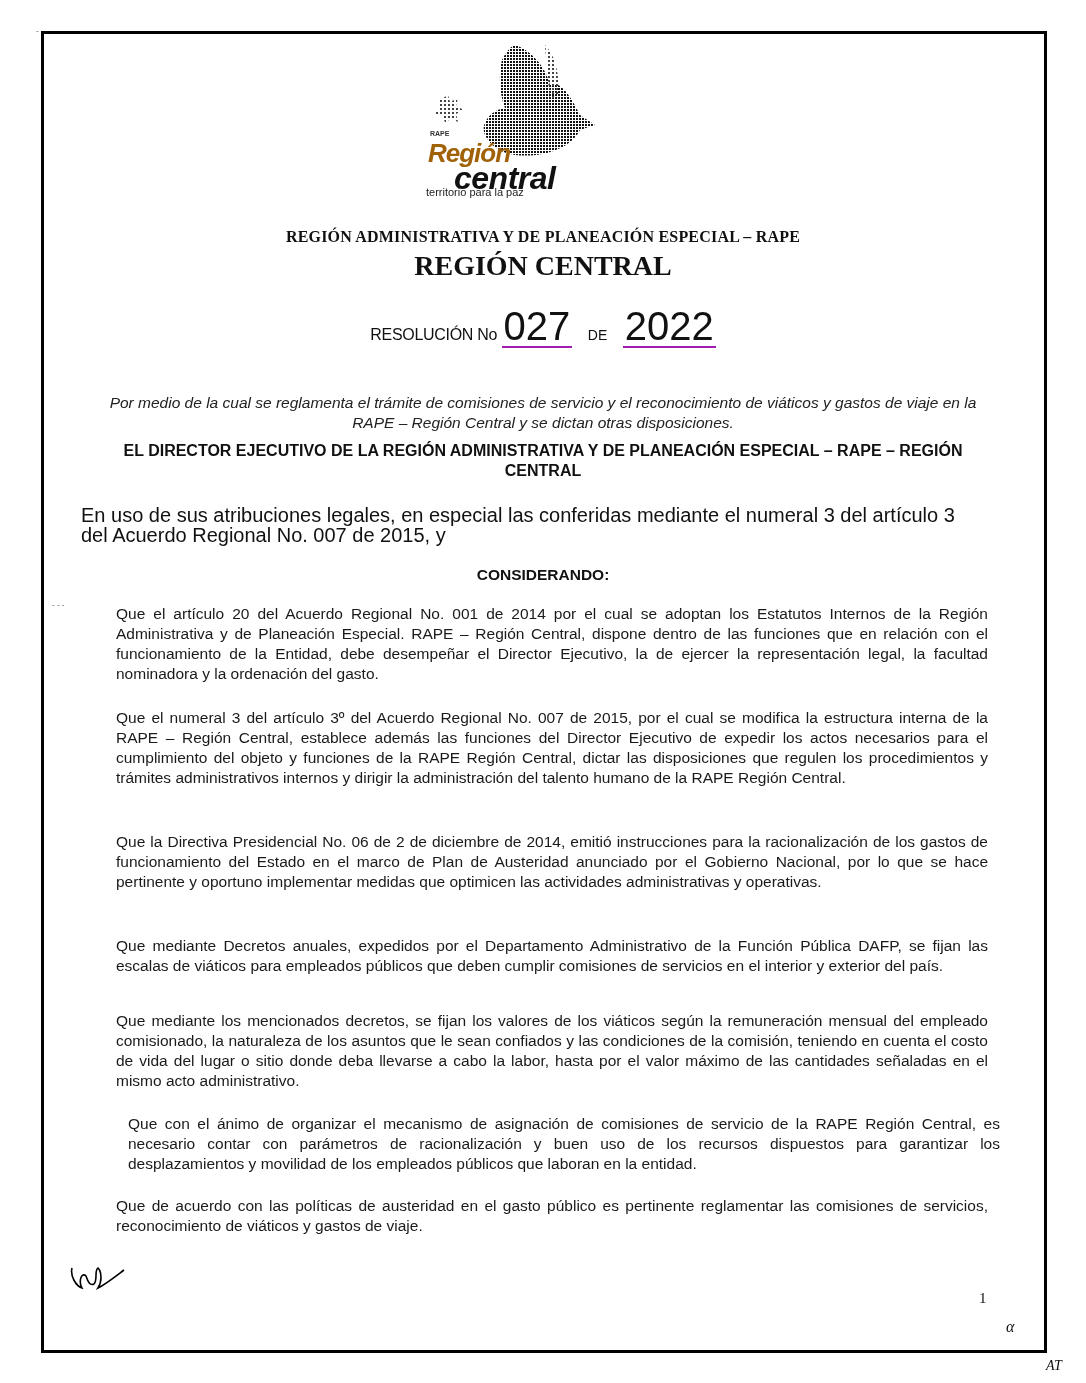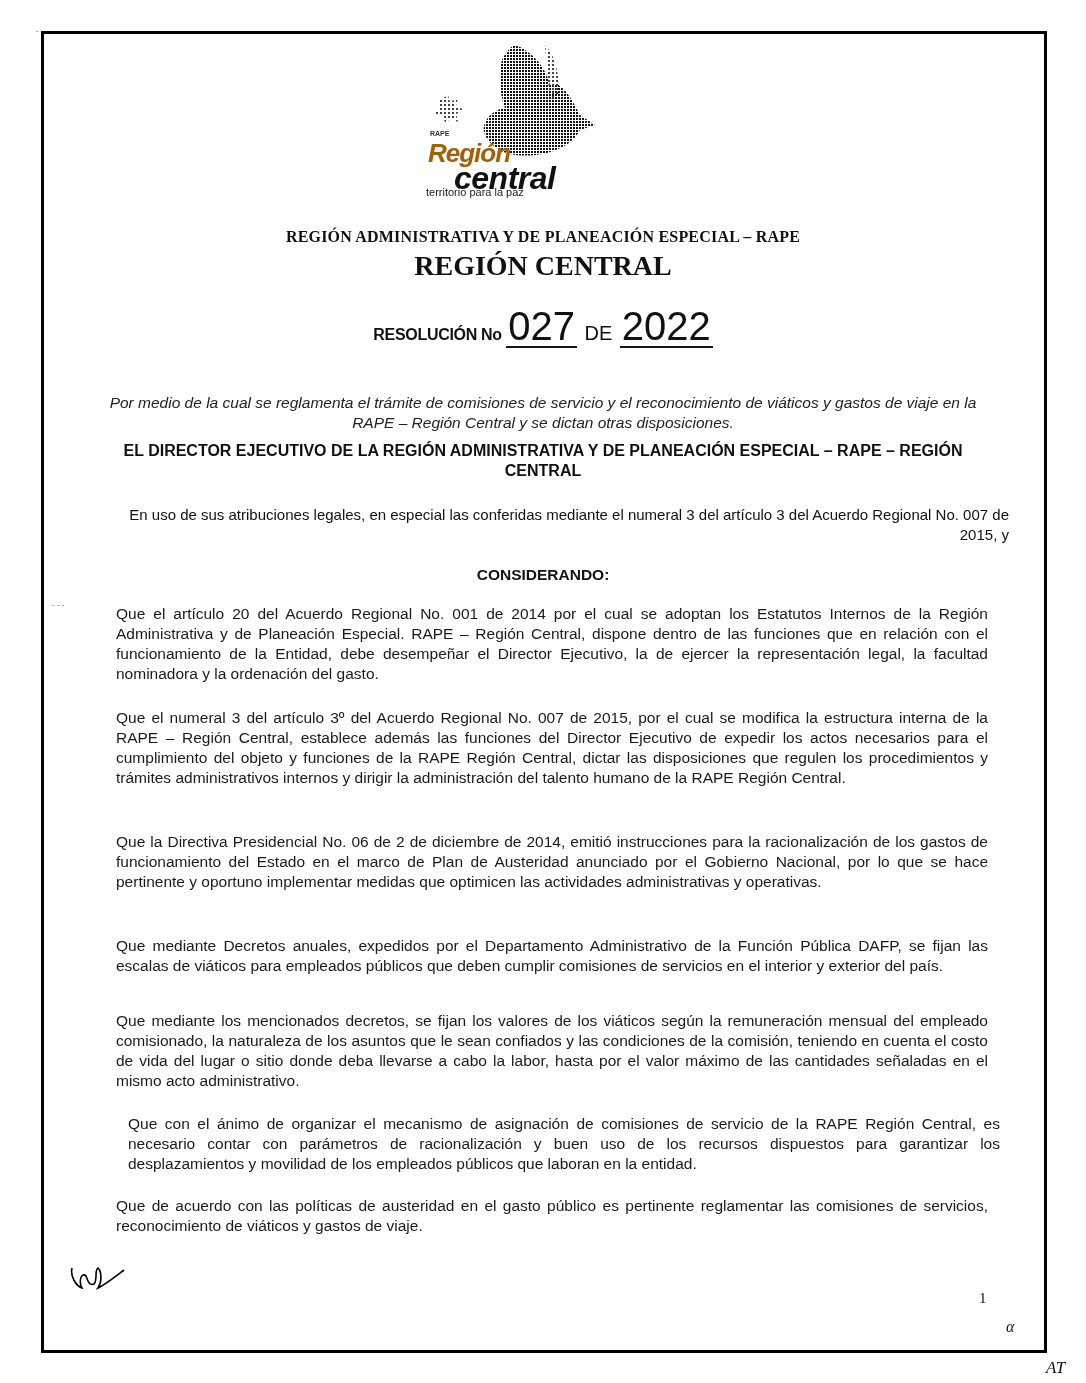--- a/index.html
+++ b/index.html
@@ -6,26 +6,26 @@
   body { width: 1086px; height: 1383px; position: relative; overflow: hidden; font-family: "Liberation Sans", sans-serif; color: #111; }
   .frame { position: absolute; left: 41px; top: 31px; width: 1000px; height: 1316px; border: 3px solid #000; box-sizing: content-box; }
   .logo { position: absolute; left: 420px; top: 40px; width: 200px; height: 160px; }
   .logo-text-region { position: absolute; left: 8px; top: 98px; font-family: "Liberation Sans", sans-serif; font-weight: bold; font-style: italic; font-size: 26px; color: #a16207; letter-spacing: -1px; }
   .logo-text-central { position: absolute; left: 34px; top: 120px; font-family: "Liberation Sans", sans-serif; font-weight: bold; font-style: italic; font-size: 32px; color: #111; letter-spacing: -0.5px; }
   .logo-tagline { position: absolute; left: 6px; top: 146px; font-size: 11px; color: #222; }
   .logo-prefix { position: absolute; left: 10px; top: 90px; font-size: 7px; font-weight: bold; color: #333; }
   .header-1 { position: absolute; left: 0; width: 1086px; top: 228px; text-align: center; font-family: "Liberation Serif", serif; font-weight: bold; font-size: 16px; letter-spacing: 0.2px; }
   .header-2 { position: absolute; left: 0; width: 1086px; top: 250px; text-align: center; font-family: "Liberation Serif", serif; font-weight: bold; font-size: 28px; }
   .resolucion { position: absolute; left: 0; width: 1086px; top: 306px; text-align: center; font-family: "Liberation Sans", sans-serif; }
-  .res-label { font-size: 16px; font-weight: bold; letter-spacing: -0.3px; vertical-align: baseline; margin-top: 28px; }
-  .res-num { font-size: 40px; display: inline-block; border-bottom: 2px solid #0f172a; padding: 0 2px; line-height: 40px; vertical-align: baseline; }
-  .res-de { font-size: 20px; vertical-align: baseline; margin: 0 3px; }
+  .res-label { font-size: 16px; font-weight: normal; letter-spacing: -0.3px; vertical-align: baseline; margin-top: 28px; }
+  .res-num { font-size: 40px; display: inline-block; border-bottom: 2px solid #a21caf; padding: 0 2px; line-height: 40px; vertical-align: baseline; }
+  .res-de { font-size: 14px; vertical-align: baseline; margin: 0 11px; }
   .subtitle { position: absolute; left: 95px; width: 896px; top: 381px; text-align: center; font-style: italic; font-size: 15.5px; line-height: 20px; color: #222; margin-top: 12px; }
   .director { position: absolute; left: 95px; width: 896px; top: 441px; text-align: center; font-weight: bold; font-size: 16px; line-height: 20px; }
-  .attrib { position: absolute; left: 113px; width: 896px; top: 505px; text-align: right; font-size: 15px; line-height: 20px; }
+  .attrib { position: absolute; left: 81px; width: 896px; top: 505px; text-align: left; font-size: 20px; line-height: 20px; }
   .considerando { position: absolute; left: 0; width: 1086px; top: 566px; text-align: center; font-weight: bold; font-size: 15.5px; }
   .para { position: absolute; left: 116px; width: 872px; text-align: justify; font-size: 15.5px; line-height: 20px; color: #1a1a1a; }
   .page-num { position: absolute; left: 979px; top: 1290px; font-family: "Liberation Serif", serif; font-size: 15px; }
   .margin-mark { position: absolute; font-size: 8px; color: #555; }
   .scribble { position: absolute; }
 </style>
 </head>
 <body>
 
 <div class="frame"></div>
@@ -76,13 +76,13 @@
 <span class="margin-mark" style="left:52px;top:600px;">- - -</span>
 <span class="margin-mark" style="left:36px;top:26px;">-</span>
 
 <svg class="scribble" style="left:68px;top:1258px;" width="60" height="40" viewBox="0 0 60 40">
   <path d="M4 10 C2 18 8 28 14 30 C10 22 14 14 18 18 C20 24 22 28 26 26 C30 22 26 12 30 10 C34 14 34 24 30 30 C38 26 48 18 56 12" fill="none" stroke="#000" stroke-width="1.6"></path>
 </svg>
 
 <div class="page-num">1</div>
 
 <span style="position:absolute;left:1006px;top:1318px;font-family:'Liberation Serif',serif;font-size:16px;font-style:italic;">α</span>
-<span style="position:absolute;left:1046px;top:1358px;font-family:'Liberation Serif',serif;font-size:17px;font-style:italic;">AT</span>
+<span style="position:absolute;left:1046px;top:1358px;font-family:'Liberation Serif',serif;font-size:14px;font-style:italic;">AT</span>
 
 </body></html>

